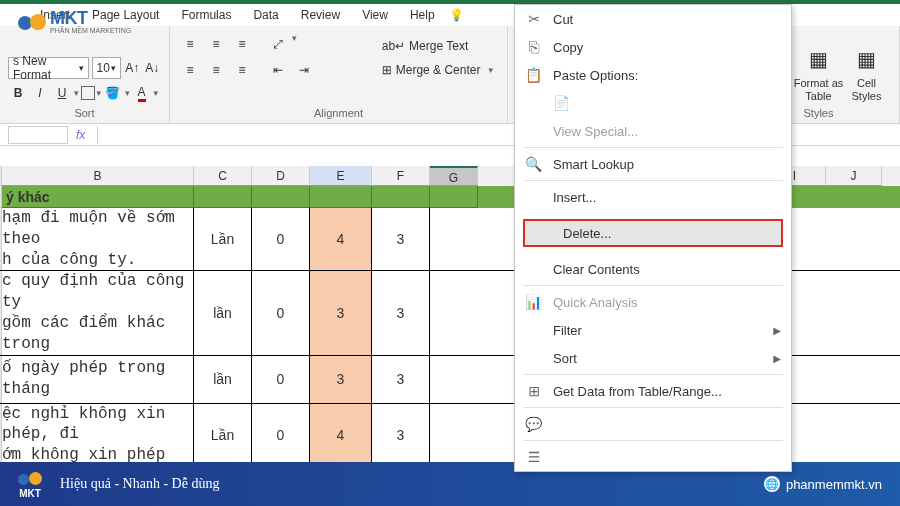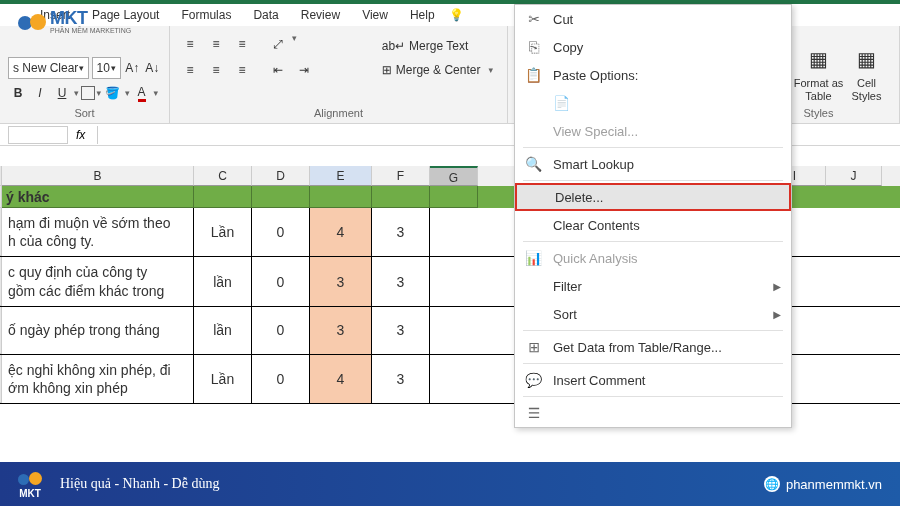--- a/index.html
+++ b/index.html
@@ -29,46 +29,46 @@
 .align-row{display:flex;gap:2px}
 .abtn{width:24px;height:22px;display:flex;align-items:center;justify-content:center;cursor:pointer}
 .align-right{display:flex;flex-direction:column;gap:6px;padding-top:6px}
 .rbtn{display:flex;align-items:center;gap:4px;padding:2px 6px;cursor:pointer;font-size:12px}
 .stylegroup{margin-left:auto;width:162px}
 .style-btns{display:flex;gap:4px;justify-content:center;padding-top:6px}
 .sbtn{width:44px;display:flex;flex-direction:column;align-items:center;gap:2px;font-size:11px;cursor:pointer;text-align:center;line-height:1.2}
 .sicon{width:32px;height:32px;display:flex;align-items:center;justify-content:center;font-size:20px}
 .fbar{height:22px;background:#fff;border-bottom:1px solid #d4d4d4;display:flex;align-items:center;padding-left:8px;gap:8px}
 .namebox{width:60px;height:18px;border:1px solid #ccc;background:#fff}
-.fxlabel{font-style:italic;color:#000000;font-size:12px}
+.fxlabel{font-style:italic;color:#8b5cf6;font-size:12px}
 .sheet{position:relative}
 .colheads{display:flex;height:20px;background:#f0f0f0}
 .rowhead{width:2px;border-right:1px solid #ccc;border-bottom:1px solid #ccc;background:#e6e6e6}
 .ch{border-right:1px solid #ccc;border-bottom:1px solid #999;text-align:center;font-size:12px;line-height:20px;color:#333;background:#f0f0f0}
 .ch-B{width:192px}.ch-C{width:58px}.ch-D{width:58px}.ch-E{width:62px;background:#d5e1f2}.ch-F{width:58px}.ch-G{width:48px;background:#c6c6c6;border-top:2px solid #217346}
 .ch-I{width:62px}.ch-J{width:56px}
 .gap{width:286px}
 .greenrow{height:22px;display:flex;background:#70ad47}
 .greenrow .cb{border-right:1px solid #4d7a32;border-bottom:1px solid #4d7a32}
 .cb{display:flex;align-items:center;padding:0 4px;font-size:14px}
 .c-B{width:192px}.c-C{width:58px}.c-D{width:58px}.c-E{width:62px;background:#f8cbad}.c-F{width:58px}.c-G{width:48px}
 .greenrow .c-E{background:#70ad47}
 .greenrow .c-B{font-weight:700}
 .drow{display:flex;min-height:48px;border-bottom:1.5px solid #000}
 .drow .cb{border-right:1.5px solid #000;justify-content:center}
-.drow .c-B{justify-content:flex-start;font-family:Liberation Sans, sans-serif;font-size:14px;line-height:1.3;padding:6px}
+.drow .c-B{justify-content:flex-start;font-family:Liberation Mono, monospace;font-size:16px;line-height:1.3;padding:0}
 .drow .c-G{border-right:none}
 .ctx{position:absolute;left:514px;top:4px;width:278px;background:#fff;border:1px solid #c6c6c6;box-shadow:2px 2px 6px rgba(0,0,0,.2);z-index:10;font-size:13px}
 .ctx-item{display:flex;align-items:center;height:28px;padding:0 10px;gap:10px;cursor:pointer}
 .ctx-icon{width:18px;height:18px;display:flex;align-items:center;justify-content:center;color:#666;font-size:14px}
 .ctx-label{flex:1}
 .ctx-disabled{color:#a0a0a0}
 .ctx-sep{height:1px;background:#e0e0e0;margin:2px 8px}
 .ctx-highlight{background:#e5e5e5}
-.ctx-redbox{border:2.5px solid #d93025;margin:0}
+.ctx-redbox{border:2.5px solid #d93025;margin:8px}
 .ctx-bold{font-weight:400}
 .ctx-arrow{color:#666;font-size:10px}
 .footer{position:absolute;bottom:0;left:0;right:0;height:44px;background:linear-gradient(to right,#1e3a8a,#1e5ba8);display:flex;align-items:center;padding:0 18px;color:#fff}
 .flogo{display:flex;flex-direction:column;align-items:center;margin-right:18px}
 .flogo-icon{width:24px;height:18px;position:relative}
 .flogo-icon::before{content:'';position:absolute;left:0;top:4px;width:11px;height:11px;background:#2d6cb5;border-radius:50%}
 .flogo-icon::after{content:'';position:absolute;right:0;top:2px;width:13px;height:13px;background:#f5a623;border-radius:50%}
 .flogo-text{font-size:10px;font-weight:700;color:#fff}
 .ftagline{font-family:'Comic Sans MS',cursive;font-size:14px}
 .furl{margin-left:auto;display:flex;align-items:center;gap:6px;font-size:13px}
@@ -96,21 +96,21 @@
   <span class="tab">Review</span>
   <span class="tab">View</span>
   <span class="tab">Help</span>
   <span class="btn" style="color:#888">💡</span>
 </div>
 
 <div class="ribbon">
   <div class="rgroup fontgroup">
     <div class="font-row1">
       <div class="combo combo-font">
-          <span>s New Clear</span>
+          <span>s New Format</span>
           <span style="margin-left:auto;font-size:9px">▾</span>
         </div>
       <div class="combo combo-size">
           <span>10</span>
           <span style="margin-left:auto;font-size:9px">▾</span>
         </div>
       <span class="btn">A↑</span>
       <span class="btn">A↓</span>
     </div>
     <div class="font-row2">
@@ -277,20 +277,24 @@
   <div class="ctx-item ctx-disabled">
       <span class="ctx-icon"></span>
       <span class="ctx-label">View Special...</span>
     </div>
   <div class="ctx-sep"></div>
   <div class="ctx-item">
       <span class="ctx-icon">🔍</span>
       <span class="ctx-label">Smart Lookup</span>
     </div>
   <div class="ctx-sep"></div>
+  <div class="ctx-item">
+      <span class="ctx-icon"></span>
+      <span class="ctx-label">Insert...</span>
+    </div>
   <div class="ctx-item ctx-highlight ctx-redbox">
       <span class="ctx-icon"></span>
       <span class="ctx-label">Delete...</span>
     </div>
   <div class="ctx-item">
       <span class="ctx-icon"></span>
       <span class="ctx-label">Clear Contents</span>
     </div>
   <div class="ctx-sep"></div>
   <div class="ctx-item ctx-disabled">
@@ -308,21 +312,20 @@
       <span class="ctx-arrow">▶</span>
     </div>
   <div class="ctx-sep"></div>
   <div class="ctx-item">
       <span class="ctx-icon">⊞</span>
       <span class="ctx-label">Get Data from Table/Range...</span>
     </div>
   <div class="ctx-sep"></div>
   <div class="ctx-item">
       <span class="ctx-icon">💬</span>
-      <span class="ctx-label">Insert Comment</span>
     </div>
   <div class="ctx-sep"></div>
   <div class="ctx-item">
       <span class="ctx-icon">☰</span>
     </div>
 </div>
 
 <div class="footer">
   <div class="flogo">
     <div class="flogo-icon"></div>

